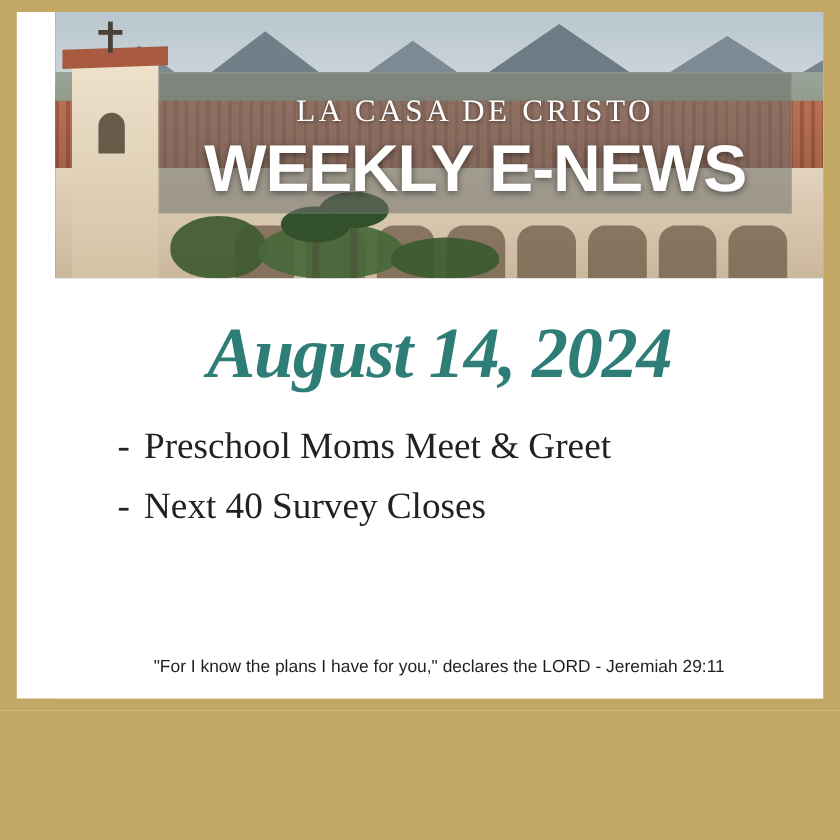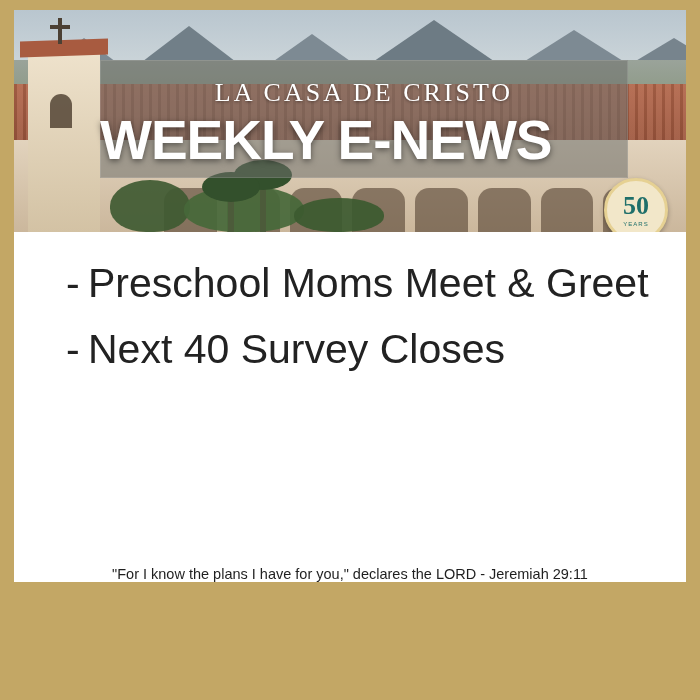--- a/index.html
+++ b/index.html
@@ -17,20 +17,21 @@
     position: relative;
     width: 700px;
     height: 592px;
     box-sizing: border-box;
     border-left: 14px solid #c3a765;
     border-right: 14px solid #c3a765;
     border-top: 10px solid #c3a765;
     border-bottom: 10px solid #c3a765;
     background: #ffffff;
     overflow: hidden;
+    padding-left: 32px;
   }
 
   
   .hero {
     position: relative;
     width: 100%;
     height: 222px;
     overflow: hidden;
     background: #6f7f8a;
   }
@@ -170,21 +171,21 @@
     text-align: center;
     color: #ffffff;
     font-family: "Liberation Serif", serif;
     font-size: 26px;
     letter-spacing: 3px;
     text-shadow: 0 1px 3px rgba(0,0,0,.45);
   }
   .plaque-main {
     position: absolute;
     left: 0; right: 0; top: 48px;
-    text-align: left;
+    text-align: center;
     color: #ffffff;
     font-family: "Liberation Sans", sans-serif;
     font-weight: bold;
     font-size: 55px;
     letter-spacing: -1px;
     text-shadow: 0 2px 6px rgba(0,0,0,.5);
   }
   
   .badge50 {
     position: absolute;
@@ -231,22 +232,22 @@
     font-size: 60px;
     color: #2e7d77;
     letter-spacing: -1px;
   }
   .topics {
     list-style: none;
     margin: 18px 0 0 0;
     padding: 0 0 0 18px;
   }
   .topics li {
-    font-family: Liberation Sans, sans-serif;
-    font-size: 41px;
+    font-family: Liberation Serif, serif;
+    font-size: 31px;
     color: #222222;
     line-height: 1.62;
     white-space: nowrap;
   }
   .dash {
     display: inline-block;
     width: 22px;
     color: #222222;
   }
   .verse {
@@ -302,28 +303,25 @@
     <div class="bush" style="left:170px; bottom:0;  width:120px; height:46px; background:#47683a;"></div>
     <div class="bush" style="left:280px; bottom:0;  width:90px;  height:34px; background:#3c5a30;"></div>
     <div class="palm" style="left:246px;"></div>
     <div class="palm" style="left:214px; height:44px;"></div>
 
     <div class="plaque">
       <div class="plaque-sub">LA CASA DE CRISTO</div>
       <div class="plaque-main">WEEKLY E-NEWS</div>
     </div>
 
-    <div class="badge50">
-      <span class="num">50</span>
-      <span class="yrs">YEARS</span>
-    </div>
   </div>
 
   <div class="content">
 
+    <h1 class="date-title">August 14, 2024</h1>
 
     <ul class="topics">
       <li>
         <span class="dash">-</span><span>Preschool Moms Meet &amp; Greet</span>
       </li>
       <li>
         <span class="dash">-</span><span>Next 40 Survey Closes</span>
       </li>
     </ul>
 

